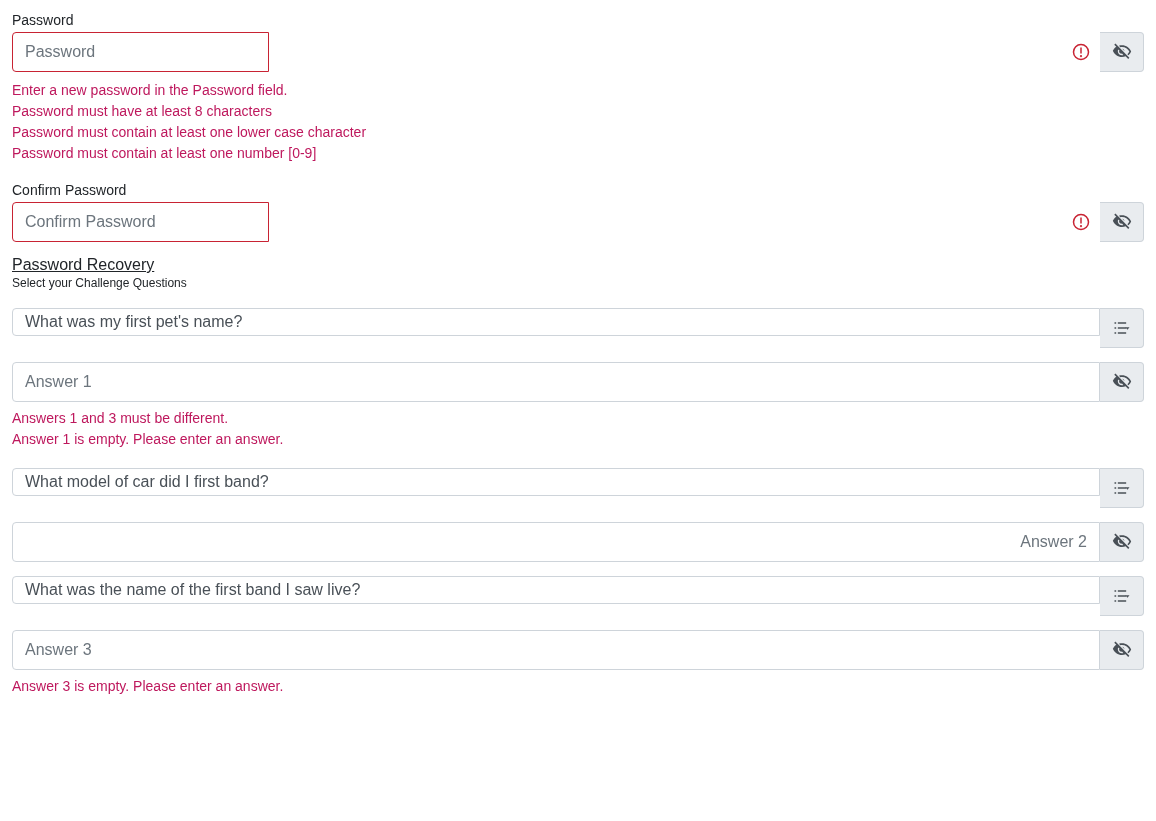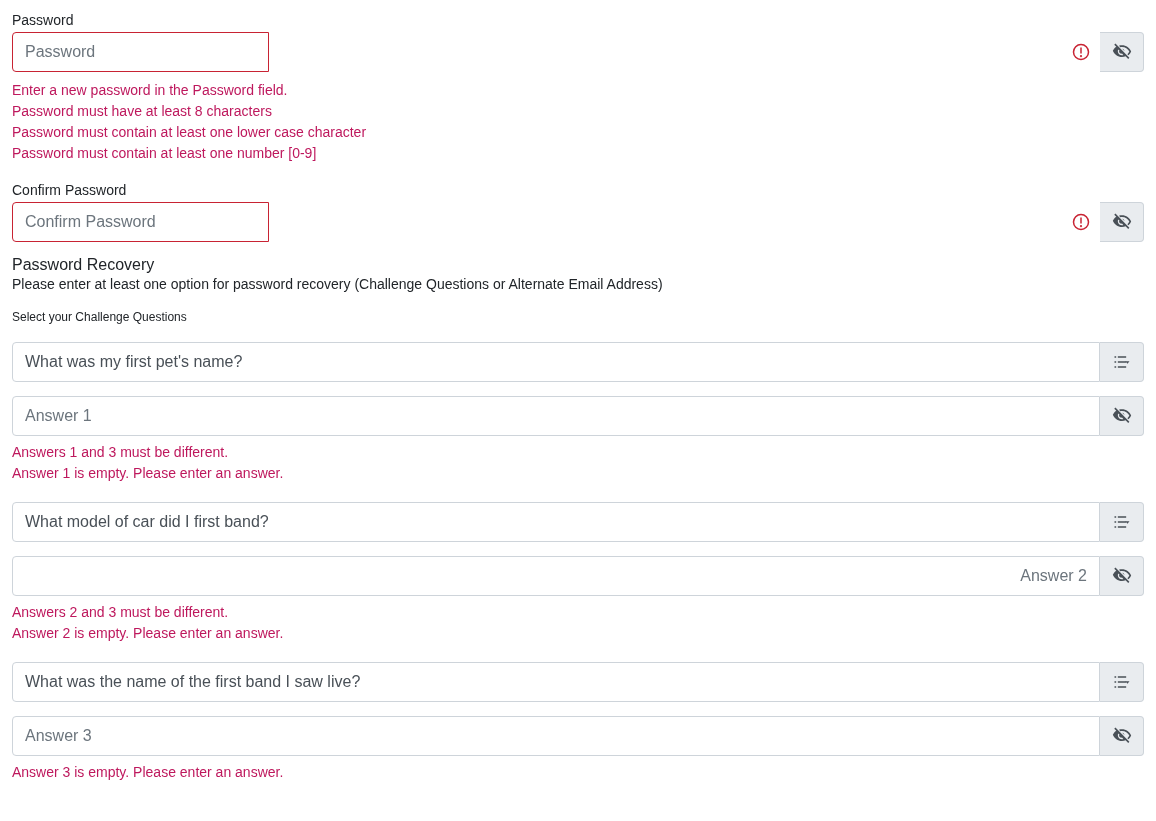--- a/index.html
+++ b/index.html
@@ -100,21 +100,21 @@
     .question-row {
       display: flex;
       margin-bottom: 14px;
     }
     .question-display {
       flex: 1;
       border: 1px solid #ced4da;
       border-radius: 4px 0 0 4px;
       padding: 8px 12px;
       font-size: 16px;
-      height: 40px;
+      height: 28px;
       display: flex;
       align-items: center;
       color: #495057;
       background: #fff;
     }
     .list-btn {
       width: 44px;
       height: 40px;
       background: #e9ecef;
       border: 1px solid #ced4da;
@@ -183,23 +183,22 @@
     <button class="addon-btn">
       <span>
         <svg viewBox="0 0 24 24" width="20" height="20" fill="#495057">
             <path d="M12 6c3.79 0 7.17 2.13 8.82 5.5-.59 1.22-1.42 2.27-2.41 3.12l1.42 1.42C21.27 14.74 22.31 13.26 23 11.5 21.27 7.11 17 4 12 4c-1.27 0-2.49.2-3.64.57l1.65 1.65C10.66 6.09 11.32 6 12 6zM2.71 3.16l2.44 2.44C3.34 6.88 1.89 8.57 1 10.5 2.73 14.89 7 18 12 18c1.52 0 2.98-.29 4.32-.82l3.12 3.12 1.41-1.41L4.13 1.75 2.71 3.16zM12 16c-2.76 0-5-2.24-5-5 0-.77.18-1.5.49-2.14l1.57 1.57c-.03.19-.6.37-.6.57 0 1.66 1.34 3 3 3 .2 0 .38-.3.57-.07l1.57 1.57C13.5 15.82 12.77 16 12 16zm2.97-5.33c-.15-1.4-1.25-2.49-2.64-2.64l2.64 2.64z"></path>
           </svg>
       </span>
     </button>
   </div>
 </div>
 
-<div style="margin-top:14px;">
+<div style="margin-top:14px;text-decoration:underline;">
   <div class="section-heading">Password Recovery</div>
-  <div class="section-sub">Please enter at least one option for password recovery (Challenge Questions or Alternate Email Address)</div>
 </div>
 
 <div class="challenge-heading">Select your Challenge Questions</div>
 
 <div class="question-block">
   <div class="question-row">
     <div class="question-display">What was my first pet's name?</div>
     <button class="list-btn">
       <span>
         <svg viewBox="0 0 24 24" width="20" height="20" fill="#495057">
@@ -240,24 +239,20 @@
   <div class="answer-row">
     <input type="text" class="text-input" style="border-top-right-radius: 0px; border-bottom-right-radius: 0px; text-align: right;" placeholder="Answer 2">
     <button class="addon-btn">
       <span>
         <svg viewBox="0 0 24 24" width="20" height="20" fill="#495057">
             <path d="M12 6c3.79 0 7.17 2.13 8.82 5.5-.59 1.22-1.42 2.27-2.41 3.12l1.42 1.42C21.27 14.74 22.31 13.26 23 11.5 21.27 7.11 17 4 12 4c-1.27 0-2.49.2-3.64.57l1.65 1.65C10.66 6.09 11.32 6 12 6zM2.71 3.16l2.44 2.44C3.34 6.88 1.89 8.57 1 10.5 2.73 14.89 7 18 12 18c1.52 0 2.98-.29 4.32-.82l3.12 3.12 1.41-1.41L4.13 1.75 2.71 3.16zM12 16c-2.76 0-5-2.24-5-5 0-.77.18-1.5.49-2.14l1.57 1.57c-.03.19-.6.37-.6.57 0 1.66 1.34 3 3 3 .2 0 .38-.3.57-.07l1.57 1.57C13.5 15.82 12.77 16 12 16zm2.97-5.33c-.15-1.4-1.25-2.49-2.64-2.64l2.64 2.64z"></path>
           </svg>
       </span>
     </button>
   </div>
-  <div class="answer-errors">
-    <div class="error-text">Answers 2 and 3 must be different.</div>
-    <div class="error-text">Answer 2 is empty. Please enter an answer.</div>
-  </div>
 </div>
 
 <div class="question-block">
   <div class="question-row">
     <div class="question-display">What was the name of the first band I saw live?</div>
     <button class="list-btn">
       <span>
         <svg viewBox="0 0 24 24" width="20" height="20" fill="#495057">
             <path d="M3 5h2v2H3V5zm4 0h10v2H7V5zM3 11h2v2H3v-2zm4 0h10v2H7v-2zM3 17h2v2H3v-2zm4 0h10v2H7v-2z"></path>
             <path d="M20 9l2.5 3L25 9z" transform="translate(-4,2)"></path>

